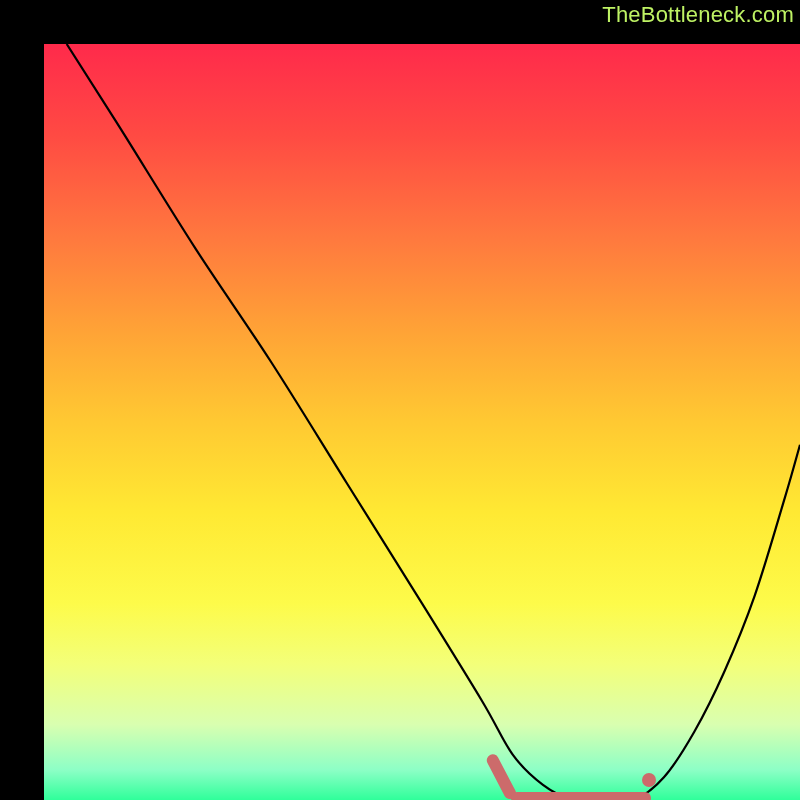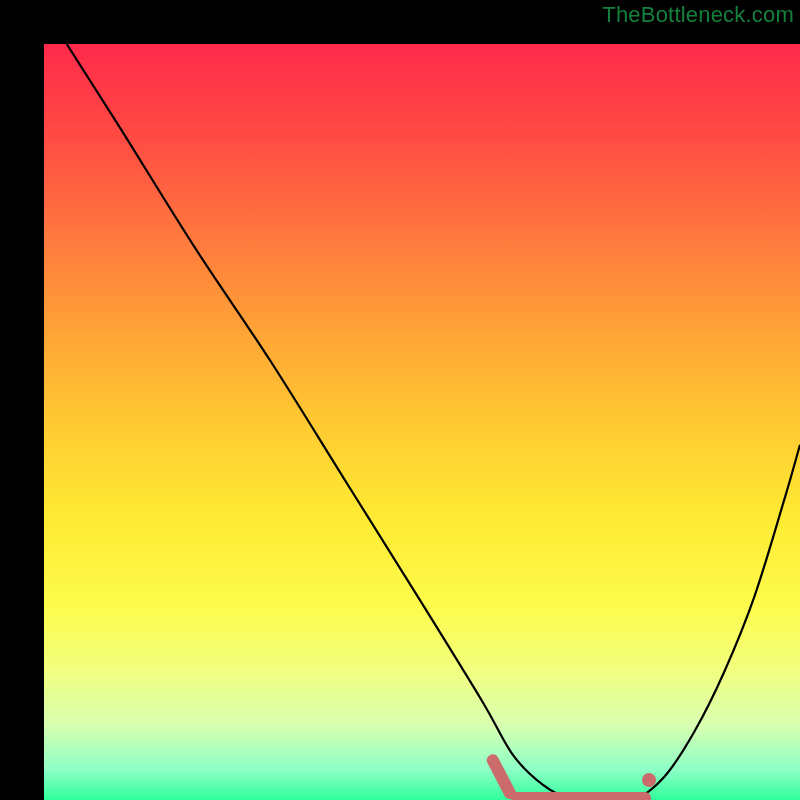--- a/index.html
+++ b/index.html
@@ -45,21 +45,21 @@
       #f3ff79 82%,
       #d9ffb0 90%,
       #8dffc6 96%,
       #2fff9a 100%
     );
   }
   .watermark {
     position: absolute;
     top: 2px;
     right: 6px;
-    color: #15803d;
+    color: #bef264;
     font-size: 22px;
     letter-spacing: 0.2px;
     user-select: none;
   }
   svg.curve {
     position: absolute;
     left: 0;
     top: 0;
     width: 756px;
     height: 756px;

